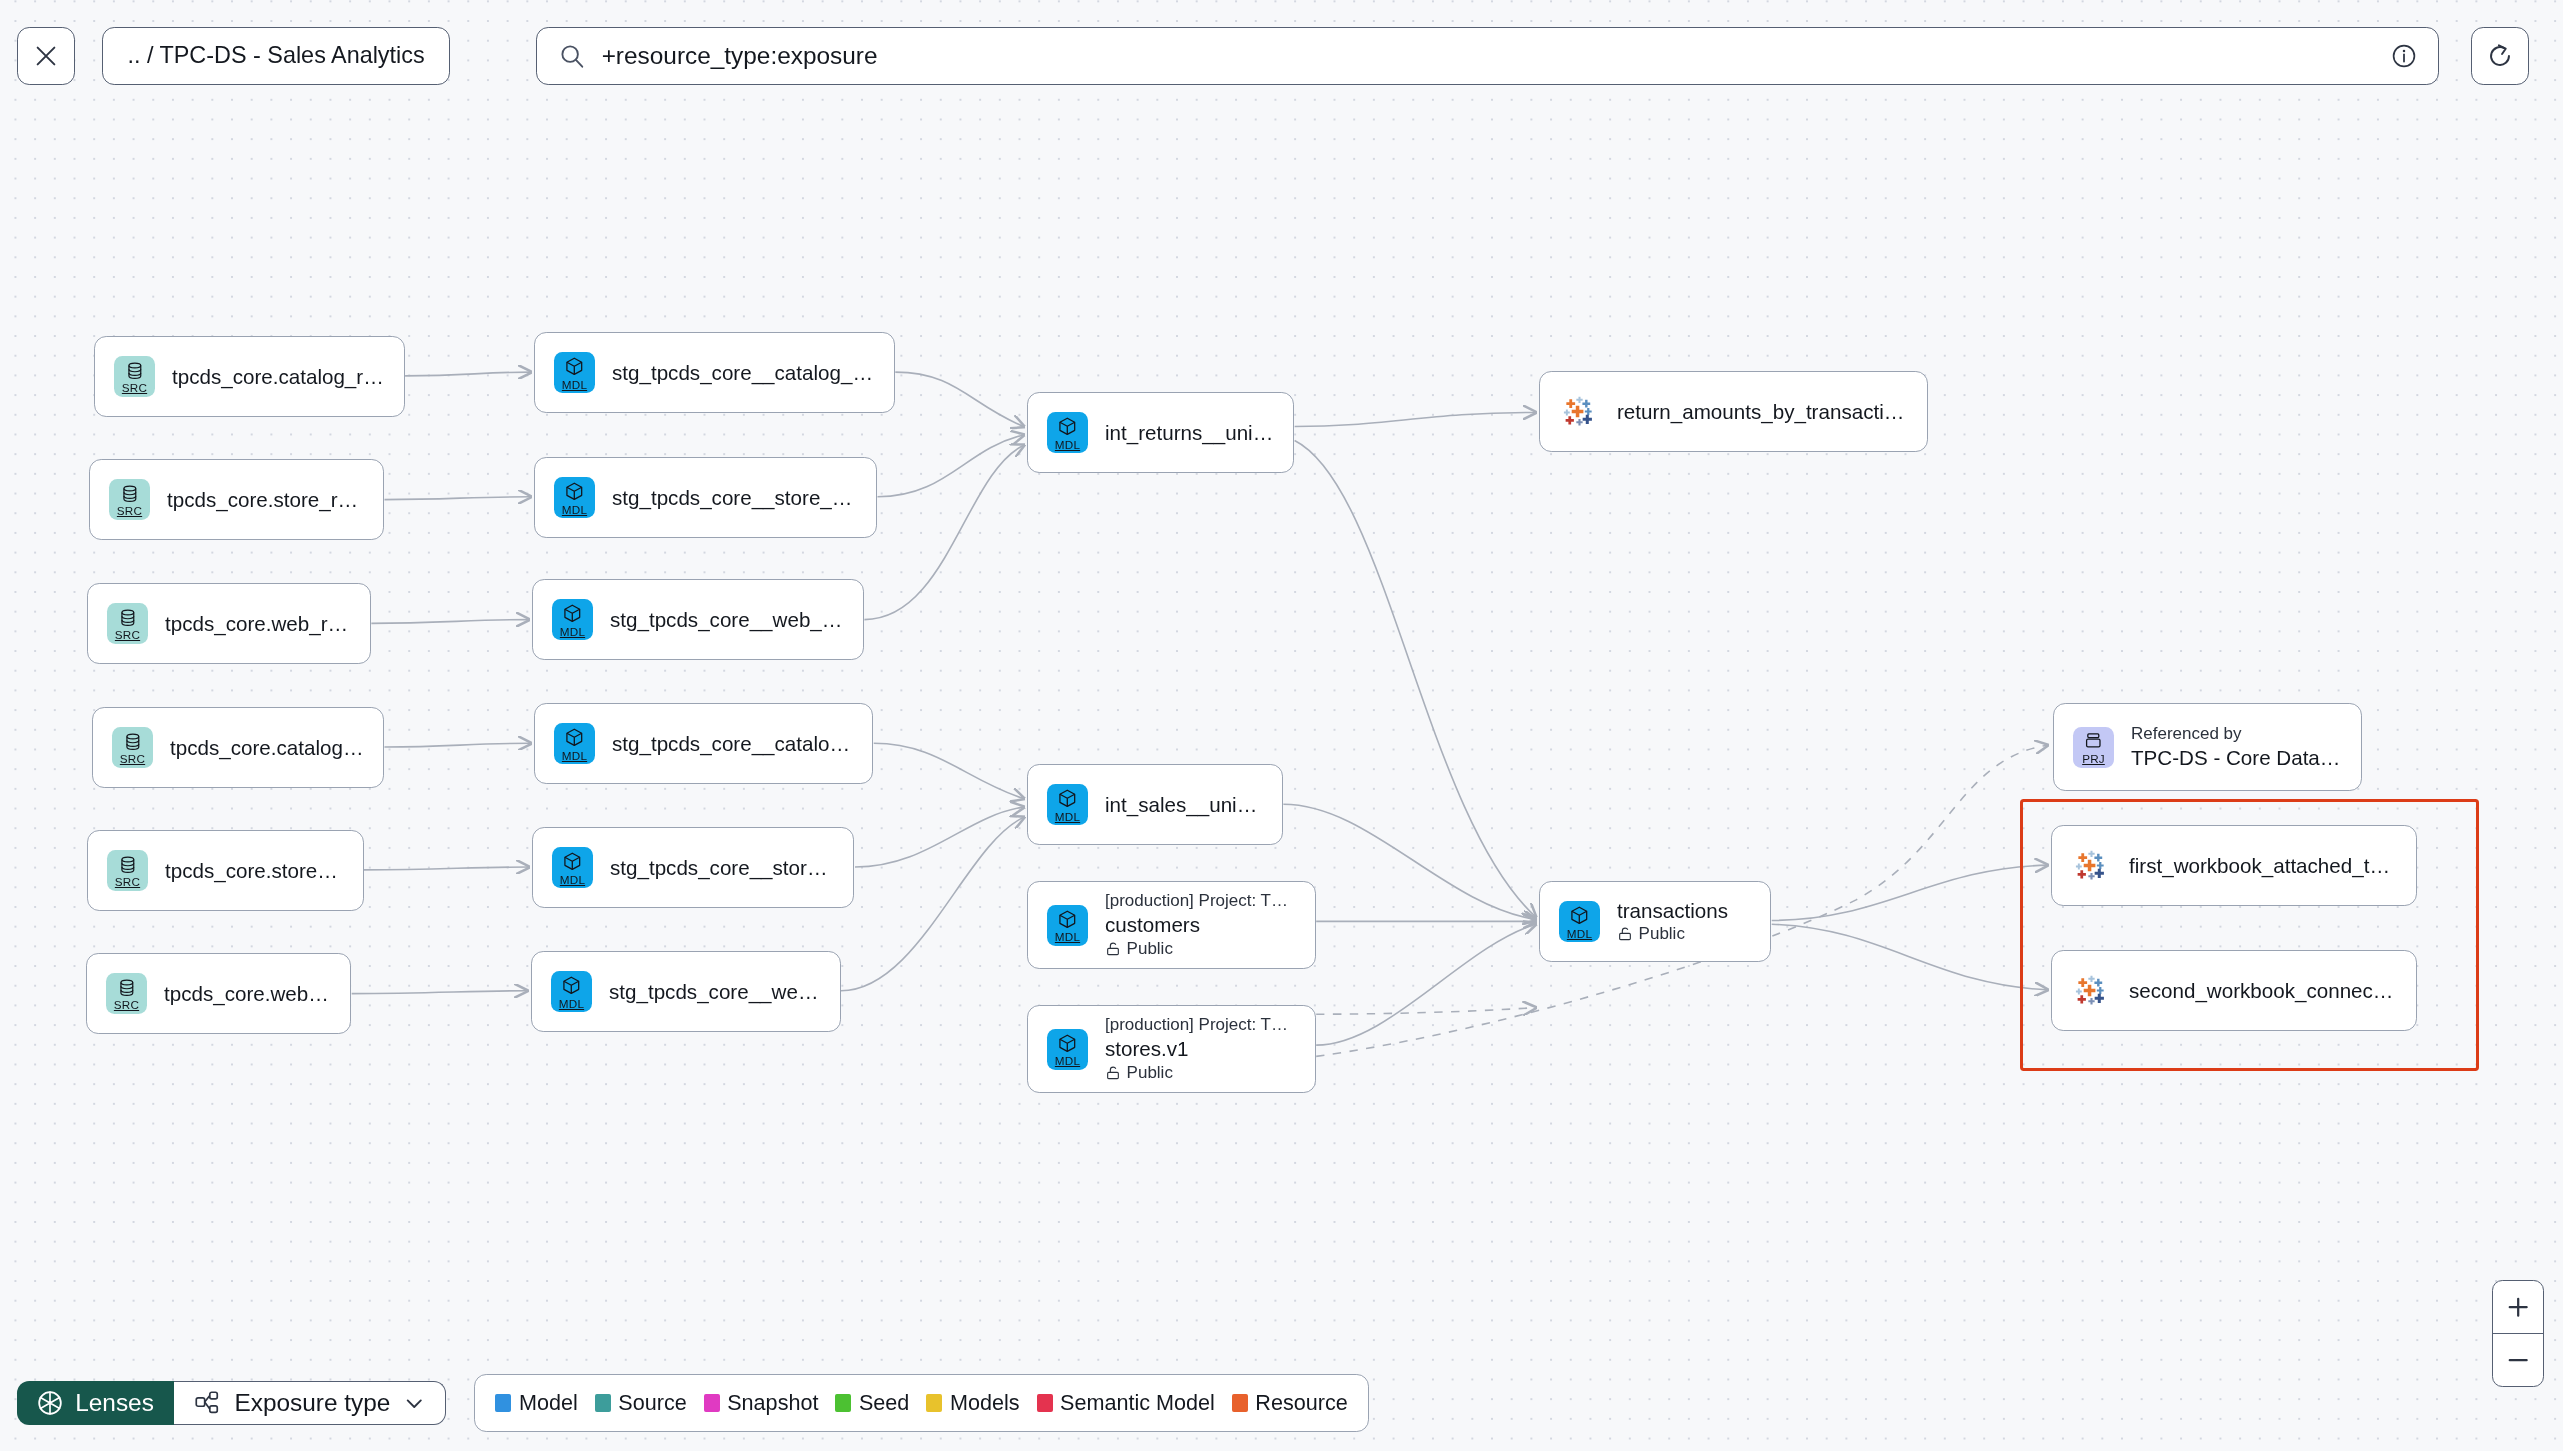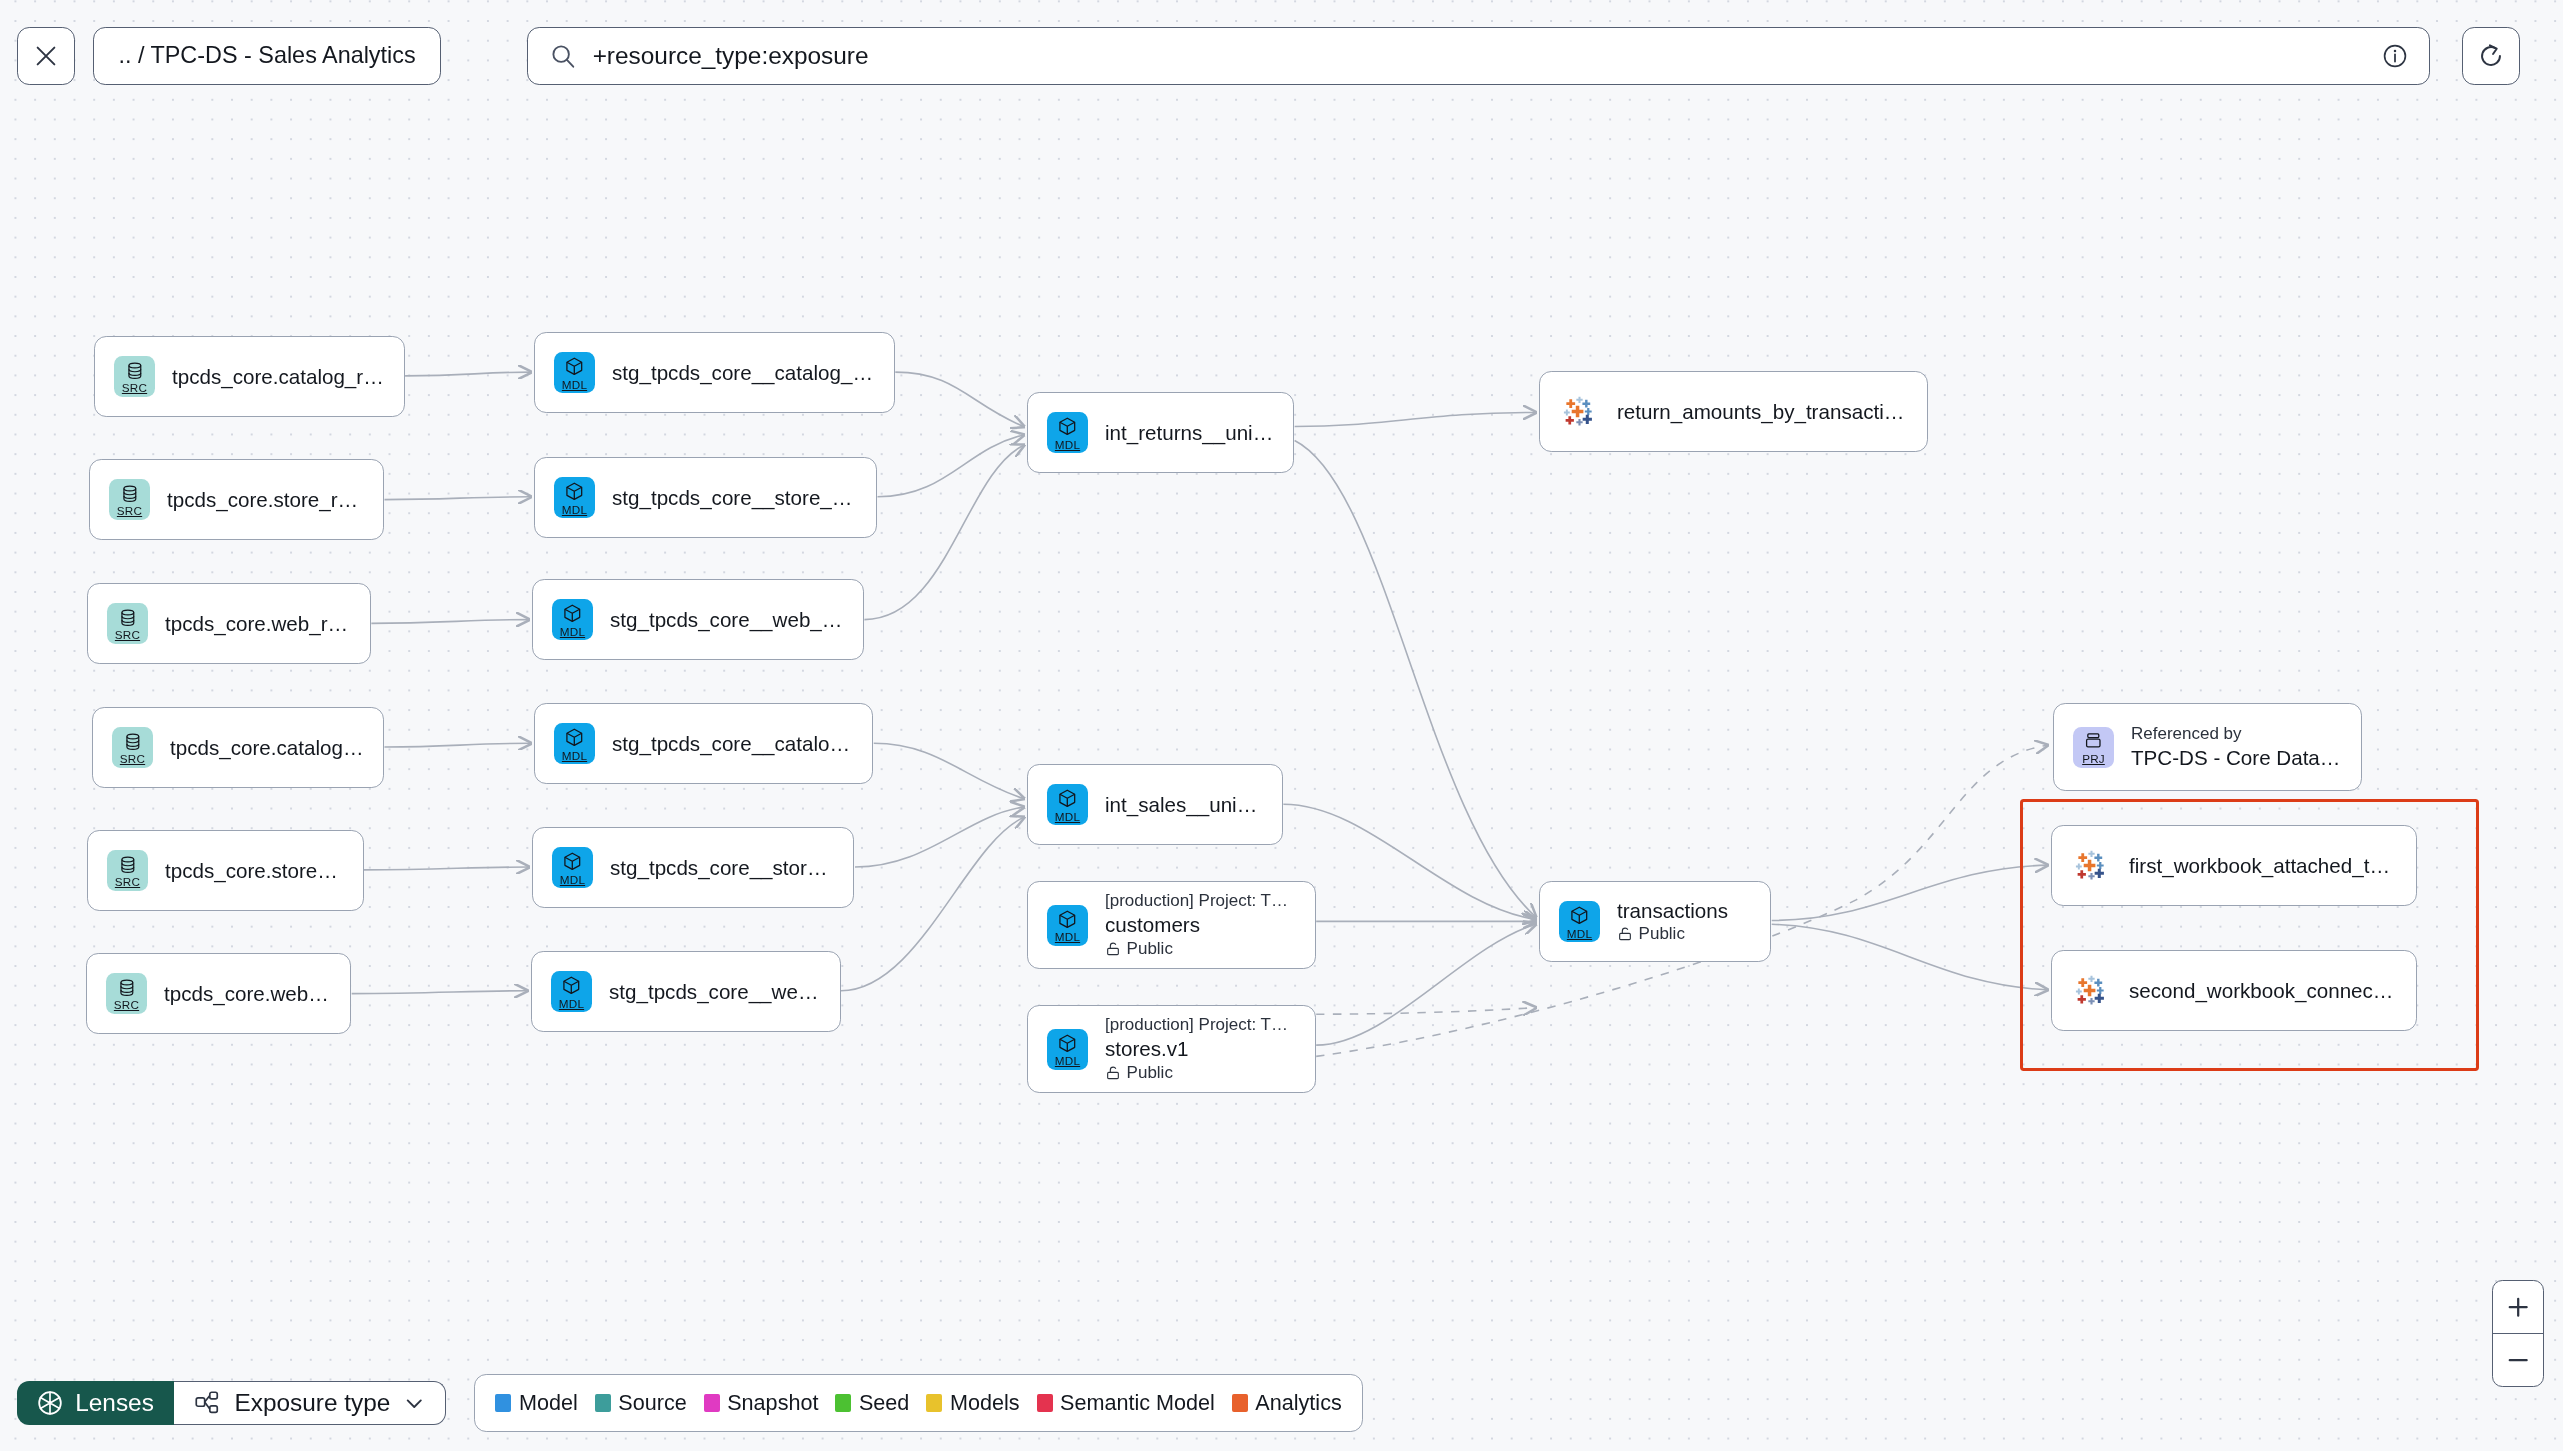--- a/index.html
+++ b/index.html
@@ -50,21 +50,21 @@
     background: #fff;
     border: 1.5px solid #555f72;
     border-radius: 12.2px;
     display: flex; align-items: center;
     padding: 0 24.4px;
     font-size: 23.4px;
     color: #14181f;
     cursor: pointer;
     white-space: nowrap;
     flex: 0 0 auto;
-    margin-left: 3px;
+    margin-left: 12px;
   }
 
   .searchwrap {
     position: relative;
     height: 58px;
     background: #fff;
     border: 1.5px solid #555f72;
     border-radius: 12.2px;
     display: flex; align-items: center;
     padding: 0 20.6px 0 20.6px;
@@ -704,21 +704,21 @@
         <div class="legend-item">
           <span class="legend-sw" style="background:#e8c22c"></span>
           <span>Models</span>
         </div>
         <div class="legend-item">
           <span class="legend-sw" style="background:#e4334f"></span>
           <span>Semantic Model</span>
         </div>
         <div class="legend-item">
           <span class="legend-sw" style="background:#e8612c"></span>
-          <span>Analytics</span>
+          <span>Resource</span>
         </div>
       </div>
   </div>
 
   <div class="zoomctl">
     <div>
       <span>
         <svg width="24.4" height="24.4" viewBox="0 0 26 26">
           <path d="M13,4 L13,22 M4,13 L22,13" stroke="#2d3442" stroke-width="2.4" stroke-linecap="round"></path>
         </svg>

